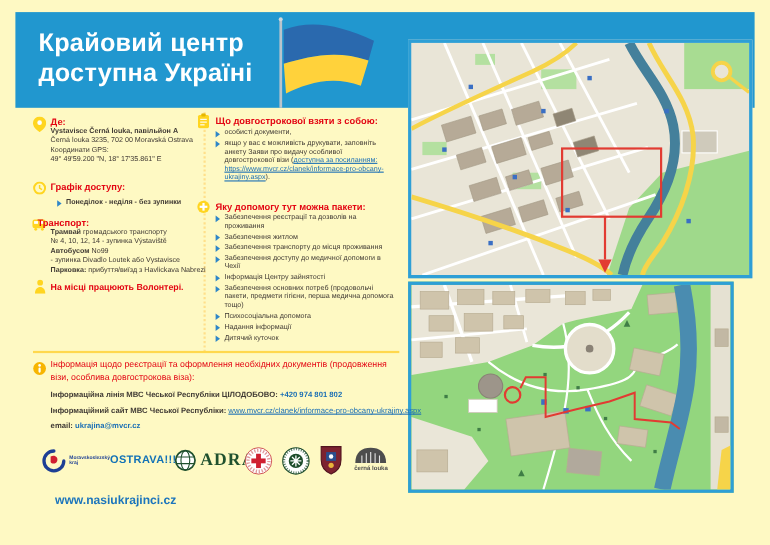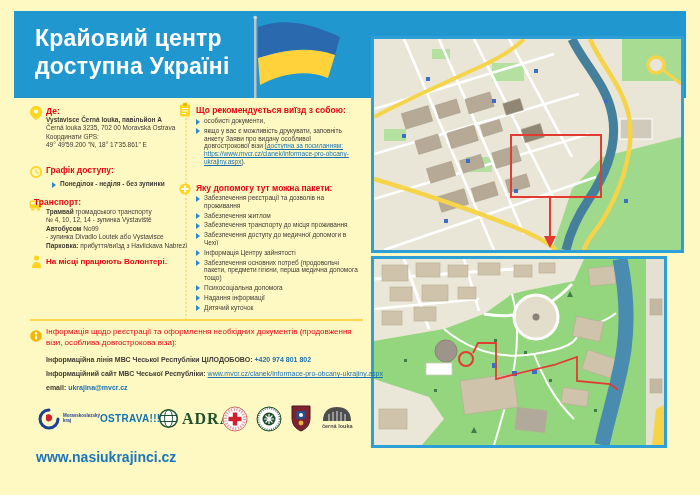--- a/index.html
+++ b/index.html
@@ -29,21 +29,21 @@
   
   .info-head{position:absolute;left:46px;top:327px;width:318px;font-size:8px;font-weight:normal;color:#e30613;line-height:1.35;}
   .info-line{position:absolute;left:46px;font-size:7px;}
   
   .logo{position:absolute;display:flex;align-items:center;gap:3px;}
   .kraj-text{font-size:4.5px;color:#1d3f94;line-height:1.1;font-weight:bold;}
   .ostrava-text{font-size:10px;font-weight:bold;color:#1272b6;letter-spacing:.3px;}
   .adra-text{font-family:"Liberation Serif",serif;font-size:16px;font-weight:bold;color:#20512e;letter-spacing:1px;}
   .louka{flex-direction:column;gap:1px;align-items:center;}
   .louka-text{font-size:5.5px;font-weight:bold;color:#4d4d4d;}
-  .footer-url{position:absolute;left:36px;top:449px;font-size:14px;font-weight:bold;color:#1c75bc;}
+  .footer-url{position:absolute;left:50px;top:449px;font-size:11px;font-weight:bold;color:#1c75bc;}
 </style>
 </head>
 <body>
 
 <div class="page">
 
   <div class="banner">
     <div class="banner-title">
       <div>Крайовий центр</div>
       <div>доступна Україні</div>
@@ -253,21 +253,21 @@
 
   <div class="icon" style="left:179px;top:103px">
     <svg width="12" height="14" viewBox="0 0 12 14">
         <rect x="1" y="1.5" width="10" height="12" rx="1.5" fill="#ffd520"></rect>
         <rect x="4" y="0" width="4" height="3" rx="1" fill="#e6b800"></rect>
         <rect x="3" y="5" width="6" height="1" fill="#fff"></rect>
         <rect x="3" y="7.5" width="6" height="1" fill="#fff"></rect>
         <rect x="3" y="10" width="4" height="1" fill="#fff"></rect>
       </svg>
   </div>
-  <div class="sec-head" style="left:196px;top:105px;width:170px">Що рекомендується виїзд з собою:</div>
+  <div class="sec-head" style="left:196px;top:105px;width:170px">Що довгострокової взяти з собою:</div>
   <div class="abs list" style="left:196px;top:117px;width:162px">
     <div class="brow">
         <span class="tri"></span>
       <span class="txt">особисті документи,</span>
       </div>
     <div class="brow">
         <span class="tri"></span>
       <span class="txt"><span>якщо у вас є можливість друкувати, заповніть анкету Заяви про видачу особливої довгострокової візи (</span><span class="link">доступна за посиланням: https://www.mvcr.cz/clanek/informace-pro-obcany-ukrajiny.aspx</span><span>).</span></span>
       </div>
   </div>

